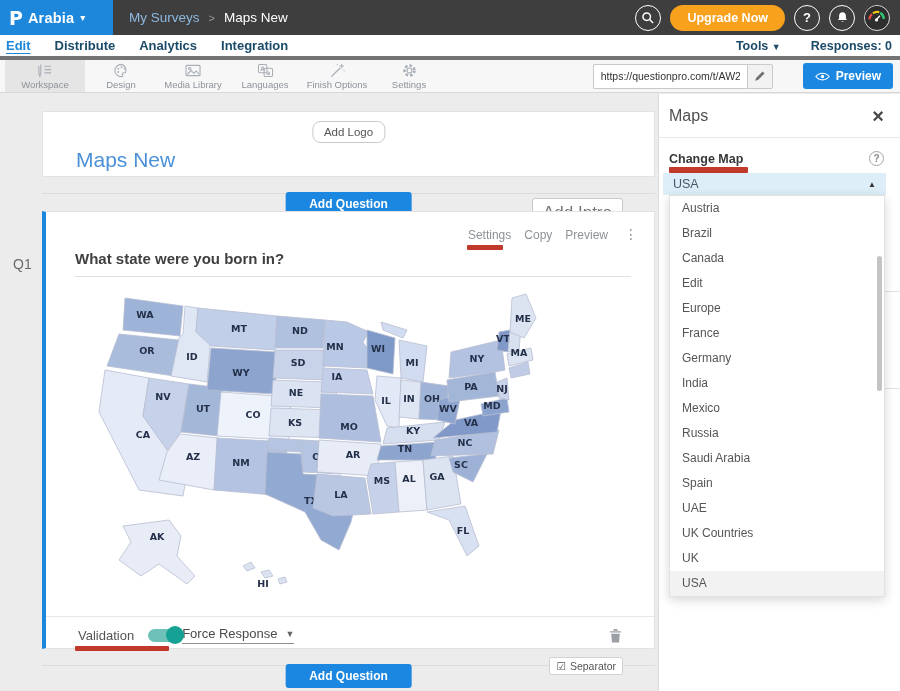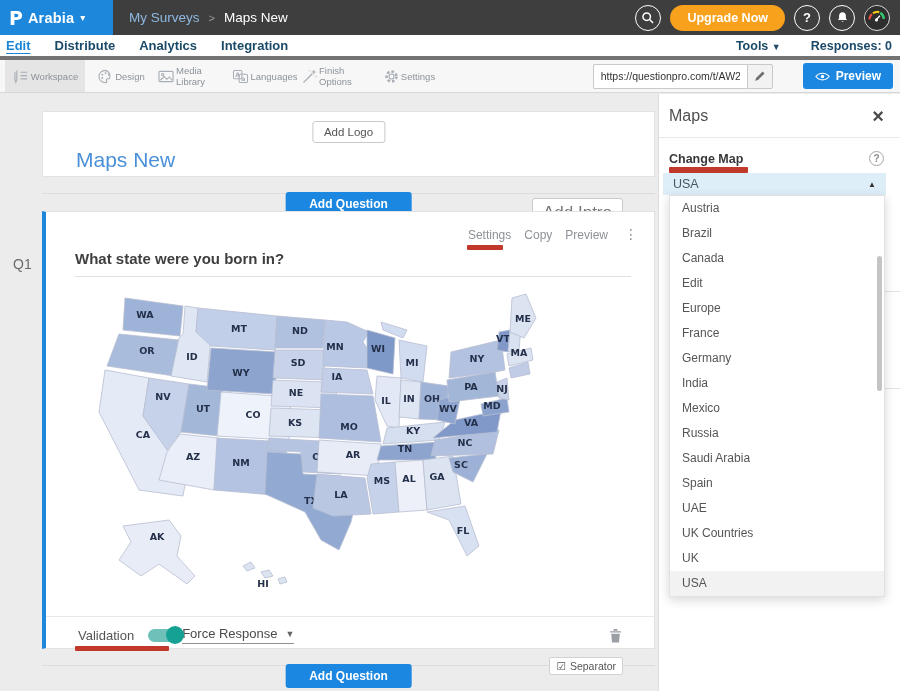--- a/index.html
+++ b/index.html
@@ -26,37 +26,37 @@
   .nav-tabs{display:flex;gap:24px}
   .tab{font-size:13px;font-weight:bold;color:#1b4a68;cursor:pointer}
   .tab.active{color:#1c87d6;text-decoration:underline;text-underline-offset:3px}
   .nav-right{margin-left:auto;display:flex;gap:30px;align-items:center;padding-right:2px}
   .nav-right .nitem{font-size:12.5px;font-weight:bold;color:#1b4a68;cursor:pointer}
   .nav-right .ncaret{font-size:9px}
 
   
   .toolbar{height:33px;background:#f7f7f7;border-bottom:1px solid #d7d7d7;display:flex;align-items:stretch}
   .tools-left{display:flex;align-items:stretch;padding-left:5px}
-  .tool{width:72px;display:flex;flex-direction:row;align-items:center;justify-content:center;gap:1px;cursor:pointer}
+  .tool{width:72px;display:flex;flex-direction:column;align-items:center;justify-content:center;gap:1px;cursor:pointer}
   .tool.active{background:#e5e5e5;width:80px}
   .tool .ticon{height:16px;display:flex;align-items:center}
   .tool .tlabel{font-size:9.5px;color:#8d939a}
   .toolbar-right{margin-left:auto;display:flex;align-items:center;gap:8px;padding-right:7px}
   .url-group{display:flex;align-items:stretch;height:25px}
   .url-input{width:154px;border:1px solid #c9c9c9;border-right:none;background:#fff;font-size:10.5px;color:#333;padding:0 7px;border-radius:2px 0 0 2px;font-family:"Liberation Sans",sans-serif}
   .url-edit{width:26px;border:1px solid #c9c9c9;background:#f2f2f2;display:flex;align-items:center;justify-content:center;border-radius:0 2px 2px 0;cursor:pointer}
   .btn-blue{background:#1b87e0;color:#fff;border:none;border-radius:3px;font-weight:bold;font-size:12px;cursor:pointer}
   .preview-btn{display:flex;align-items:center;gap:6px;padding:6px 12px;margin-left:22px}
 
   
   .main{position:absolute;top:94px;left:0;width:658px;bottom:0;background:#ececec;overflow:hidden}
   .qnum{position:absolute;left:13px;top:162px;font-size:14px;color:#6a6a6a}
   .card{width:613px;margin-left:42px;background:#fff;border:1px solid #e2e2e2;position:relative}
   .head-card{margin-top:17px;height:66px}
-  .add-logo{position:absolute;top:9px;left:50%;transform:translateX(-50%);background:#fff;border:1px solid #c9c9c9;border-radius:3px;padding:4px 11px;font-size:11.5px;color:#555;cursor:pointer}
+  .add-logo{position:absolute;top:9px;left:50%;transform:translateX(-50%);background:#fff;border:1px solid #c9c9c9;border-radius:8px;padding:4px 11px;font-size:11.5px;color:#555;cursor:pointer}
   .survey-title{position:absolute;left:33px;top:36px;font-size:21px;color:#4a90d8;font-weight:normal}
   .gap-row{width:613px;margin-left:42px;height:34px;position:relative}
   .gap-line{position:absolute;left:0;right:0;top:16px;border-top:1px solid #dcdcdc}
   .gap-addq{position:absolute;left:50%;transform:translateX(-50%);top:15px;padding:5px 24px}
   .add-intro{position:absolute;right:32px;top:21px;background:#fff;border:1px solid #c9c9c9;border-radius:3px;padding:4px 10px;font-size:17px;color:#777;cursor:pointer}
   .sep-chip{position:absolute;right:32px;top:8px;background:#fff;border:1px solid #d2d2d2;border-radius:2px;padding:2px 6px;font-size:10.5px;color:#555;cursor:pointer;display:flex;align-items:center;gap:4px}
 
   .q-card{border-left:4px solid #1d87dc;height:438px}
   .q-links{display:flex;justify-content:flex-end;gap:13px;padding:16px 16px 0 0;font-size:12px;color:#8d9298}
   .q-link{cursor:pointer}

